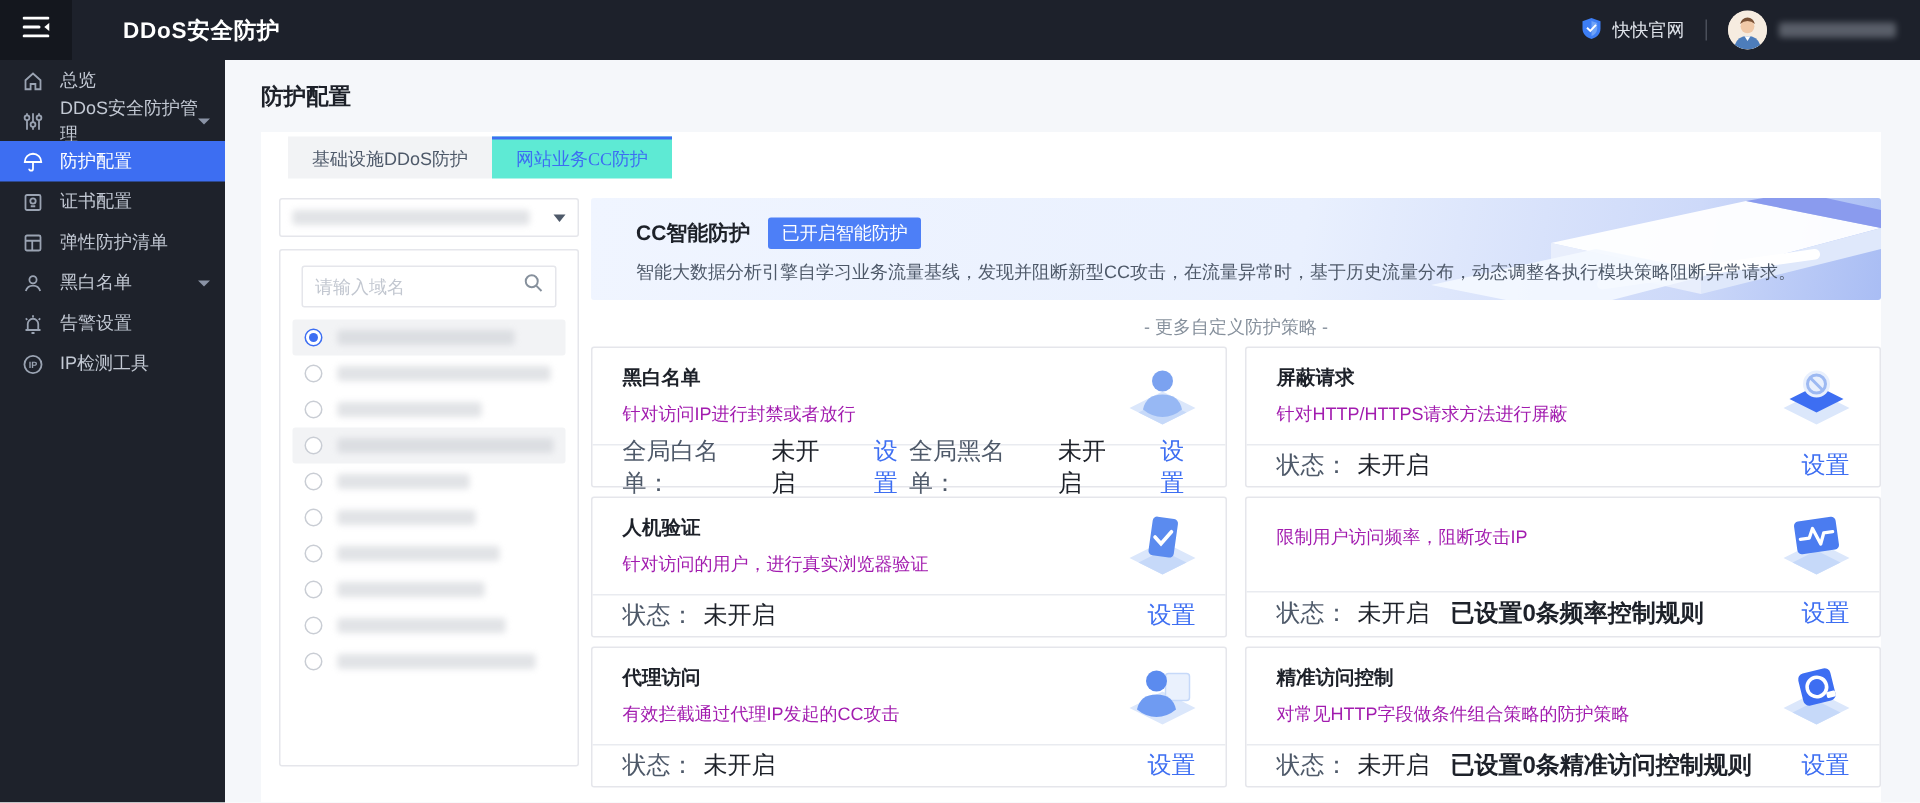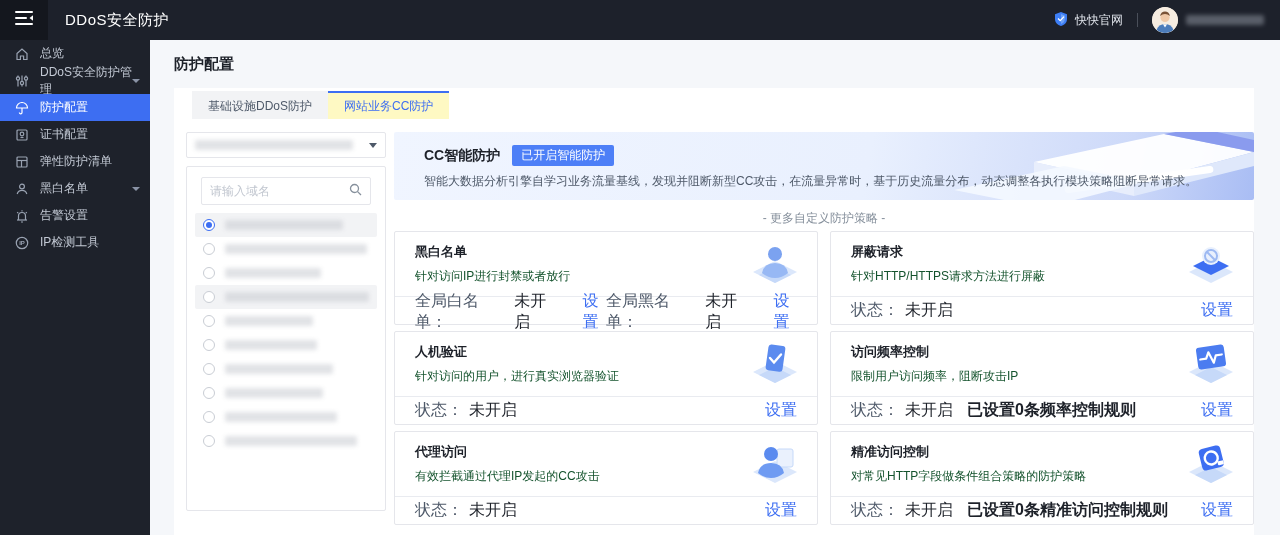--- a/index.html
+++ b/index.html
@@ -5,21 +5,21 @@
   * { margin:0; padding:0; box-sizing:border-box; }
   html,body { width:1280px; height:535px; overflow:hidden;
     font-family:"Liberation Sans","DejaVu Sans",sans-serif; }
   body { background:#f5f7fa; position:relative; }
 
   
   .topbar { position:absolute; top:0; left:0; right:0; height:40px;
     background:#1d212b; display:flex; align-items:center; z-index:20; }
   .burger { width:48px; height:40px; background:#14171e; display:flex;
     align-items:center; justify-content:center; cursor:pointer; }
-  .app-title { color:#ffffff; font-size:15px; font-weight:normal; margin-left:17px; letter-spacing:.5px; }
+  .app-title { color:#ffffff; font-size:15px; font-weight:bold; margin-left:34px; letter-spacing:.5px; }
   .topbar-right { margin-left:auto; display:flex; align-items:center; padding-right:16px; }
   .site-link { display:flex; align-items:center; color:#dfe3ea; font-size:12px; cursor:pointer; }
   .site-link svg { margin-right:6px; }
   .tb-divider { width:1px; height:14px; background:#4a4f5a; margin:0 14px; }
   .avatar { width:26px; height:26px; border-radius:50%; overflow:hidden; background:#f3e9de; }
   .user-blur { width:78px; height:10px; background:#8b919c; opacity:.55; filter:blur(2px);
     border-radius:2px; margin-left:8px; }
 
   
   .sidebar { position:absolute; top:40px; left:0; bottom:0; width:150px; background:#1e222b; z-index:10; }
@@ -36,21 +36,21 @@
   .main { position:absolute; top:40px; left:150px; right:0; bottom:0; background:#f5f7fa; overflow:hidden; }
   .page-header { height:48px; display:flex; align-items:center; padding:0 24px; }
   .page-title { font-size:15px; font-weight:bold; color:#1d2129; }
   .content-card { margin:0 26px 0 24px; background:#ffffff; height:calc(100% - 48px);
     padding:3px 0 0 12px; }
 
   
   .tabs { display:flex; margin-left:6px; }
   .tab { height:28px; padding:0 16px; display:flex; align-items:center; font-size:12px;
     color:#4e5969; background:#f2f3f5; cursor:pointer; border-top:2px solid transparent; }
-  .tab.active { background:#fef9c3; color:#3d6ef2; border-top:2px solid #3d6ef2; }
+  .tab.active { background:#5eead4; color:#3d6ef2; border-top:2px solid #3d6ef2;font-family:Liberation Serif, serif; }
 
   .body-row { display:flex; margin-top:13px; }
 
   
   .left-col { width:200px; flex:none; margin-right:8px; }
   .select-box { height:26px; border:1px solid #e5e6eb; border-radius:2px; display:flex;
     align-items:center; padding:0 8px; cursor:pointer; background:#fff; }
   .select-caret { margin-left:auto; width:0; height:0; border-left:4px solid transparent;
     border-right:4px solid transparent; border-top:5px solid #4e5969; }
   .blur { background:#c9ccd2; opacity:.55; filter:blur(2px); border-radius:2px; height:10px; }
@@ -81,21 +81,21 @@
   .banner-desc { margin-top:7px; font-size:12px; color:#4e5969; position:relative; z-index:2; }
   .banner-art { position:absolute; right:0; top:0; height:100%; width:340px; z-index:1; }
 
   .more-divider { text-align:center; color:#86909c; font-size:12px; margin:10px 0 4px; }
 
   .cards-grid { display:grid; grid-template-columns:1fr 1fr; gap:6px 12px; }
   .p-card { border:1px solid #e5e6eb; border-radius:2px; background:#fff; height:94px;
     display:flex; flex-direction:column; }
   .p-body { flex:1; padding:11px 20px; position:relative; }
   .p-title { font-size:13px; font-weight:bold; color:#1d2129; }
-  .p-desc { font-size:12px; color:#14532d; margin-top:7px; }
+  .p-desc { font-size:12px; color:#a21caf; margin-top:7px; }
   .p-icon { position:absolute; right:18px; top:9px; }
   .p-footer { height:30px; border-top:1px solid #e9ebf0; display:flex; align-items:center;
     padding:0 20px; font-size:16px; }
   .f-label { color:#4e5969; }
   .f-val { color:#1d2129; margin-left:6px; }
   .f-extra { color:#1d2129; margin-left:14px;font-weight:bold; }
   .link { color:#3d6ef2; cursor:pointer;text-align:center; }
   .f-left-link { margin-left:14px; }
   .f-spacer { flex:1; }
 </style>
@@ -383,21 +383,20 @@
             <div class="p-footer">
               <span class="f-label">状态：</span>
               <span class="f-val">未开启</span>
               <span class="f-spacer"></span>
               <span class="link">设置</span>
             </div>
           </div>
 
           <div class="p-card">
             <div class="p-body">
-              <div class="p-title">访问频率控制</div>
               <div class="p-desc">限制用户访问频率，阻断攻击IP</div>
               <span class="p-icon">
                 <svg width="48" height="44" viewBox="0 0 48 44">
                   <polygon points="24,20 46,31 24,42 2,31" fill="#dbe7fb"></polygon>
                   <polygon points="24,26 40,34 24,42 8,34" fill="#c6d9f9"></polygon>
                   <rect x="10" y="5" width="28" height="22" rx="3" fill="#4b7cf0" transform="rotate(-8 24 16)"></rect>
                   <path d="M13 17 h6 l3 -6 l4 11 l3 -7 h6" stroke="#ffffff" stroke-width="2.2" fill="none" stroke-linecap="round" stroke-linejoin="round" transform="rotate(-8 24 16)"></path>
                 </svg>
               </span>
             </div>

